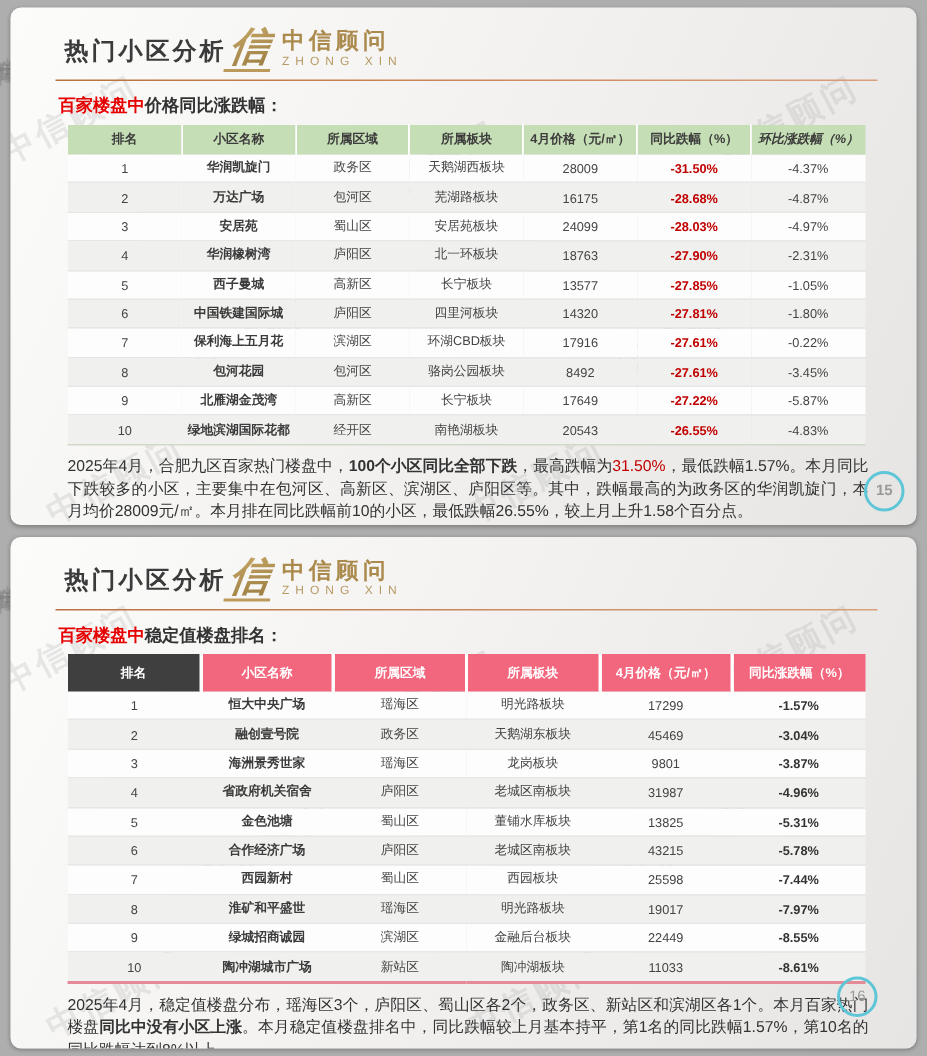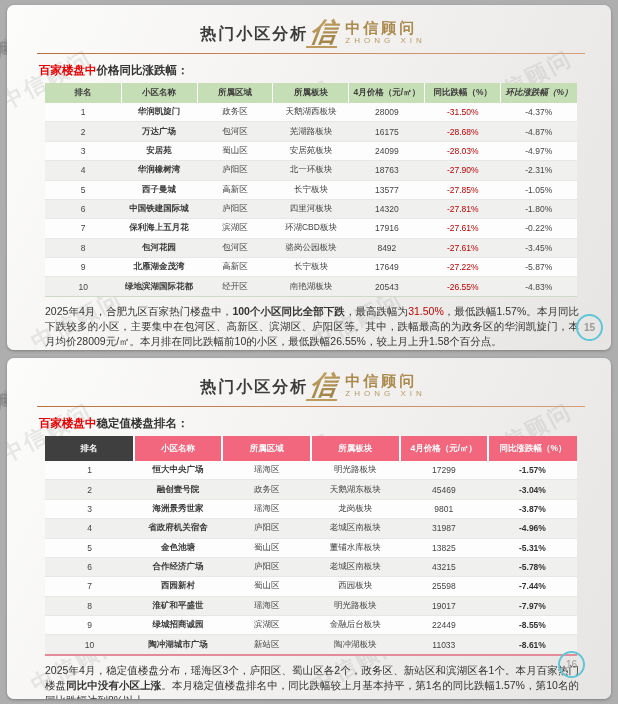--- a/index.html
+++ b/index.html
@@ -19,21 +19,21 @@
     background:linear-gradient(115deg,#fcfcfb 0%,#f3f2f1 45%,#e6e5e4 100%);
     box-shadow:0 1px 3px rgba(0,0,0,.28);
   }
   #slide1{top:5px;height:345px;}
   #slide2{top:358px;height:341px;}
   .slide-inner{position:relative;height:100%;box-sizing:border-box;padding:13px 26px 0 30px;}
   .wm{
     position:absolute;color:rgba(130,130,130,.16);font-size:22px;font-weight:bold;
     transform:rotate(-28deg);white-space:nowrap;pointer-events:none;letter-spacing:3px;
   }
-  .title-row{display:flex;justify-content:center;align-items:flex-start;padding:0 2px 0 6px;}
+  .title-row{display:flex;justify-content:flex-start;align-items:flex-start;padding:0 2px 0 6px;}
   .slide-title{font-size:16px;font-weight:bold;color:#3b3b3b;letter-spacing:2px;margin-top:6px;}
   .title-rule{height:1px;background:linear-gradient(90deg,#b9723f,#d9a07a);margin:5px 0 9px 0;}
   .logo{display:flex;align-items:center;gap:6px;color:#ad8d51;}
   .logo-mark{
     font-size:27px;font-weight:bold;font-style:italic;line-height:1;
     font-family:"DejaVu Serif","Liberation Serif",serif;
     background:linear-gradient(160deg,#c7a868,#9a7b40);
     -webkit-background-clip:text;background-clip:text;color:transparent;
     border-bottom:2px solid #bb9a5c;padding:0 2px 1px 2px;transform:skewX(-8deg);
   }
@@ -47,21 +47,21 @@
   th,td{text-align:center;overflow:hidden;white-space:nowrap;}
   th{font-size:8.5px;padding:4px 1px;}
   td{font-size:8.5px;padding:3.2px 1px;color:#444;}
   tbody tr:nth-child(even) td{background:#f0f0ef;}
   tbody tr:nth-child(odd) td{background:#fdfdfd;}
   tbody tr td{border-bottom:1px solid #e7e7e6;}
   td.name-cell{font-weight:bold;color:#3c3c3c;}
   
   .t-green th{background:#c6deb5;color:#3c3c3c;border-right:1.5px solid #fff;}
   .t-green th:last-child{border-right:none;font-style:italic;}
-  .t-green td:nth-child(6){color:#c00000;font-weight:normal;}
+  .t-green td:nth-child(6){color:#c00000;font-weight:bold;}
   .t-green tbody tr:last-child td{border-bottom:1.5px solid #cfd9c5;}
   
   .t-pink th{background:#f2677d;color:#fff;border-right:2px solid #fff;padding:6.5px 1px;}
   .t-pink th:first-child{background:#3f3f3f;}
   .t-pink th:last-child{border-right:none;}
   .t-pink td:nth-child(6){font-weight:bold;color:#333;}
   .t-pink tbody tr:last-child td{border-bottom:2px solid #e58a99;}
   .paras{margin:7px 6px 0 8px;}
   .para{font-size:10.5px;color:#333;line-height:1.45;text-align:justify;margin-bottom:6px;}
   .para .bseg{font-weight:bold;}

